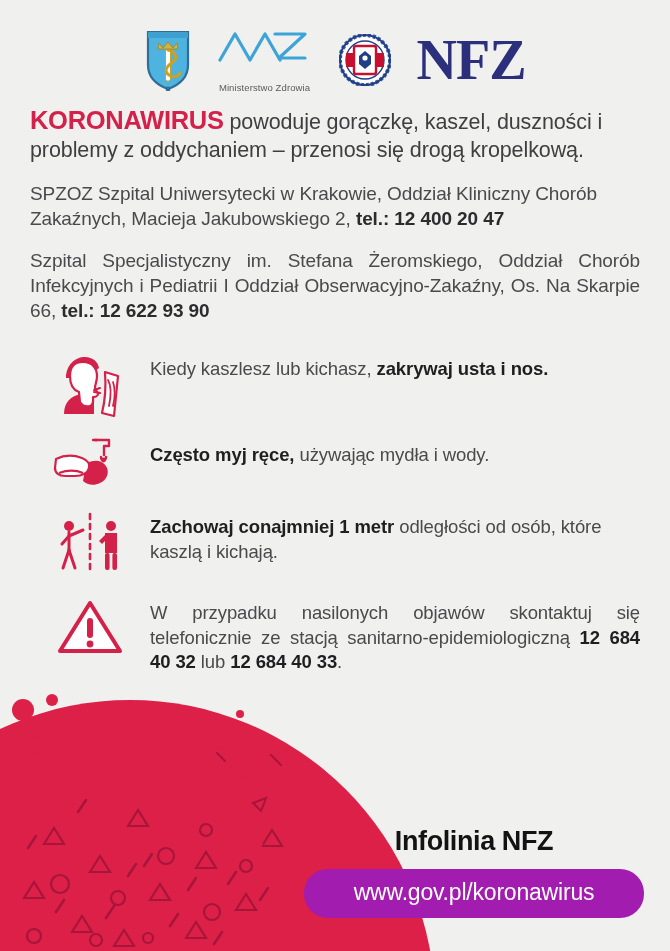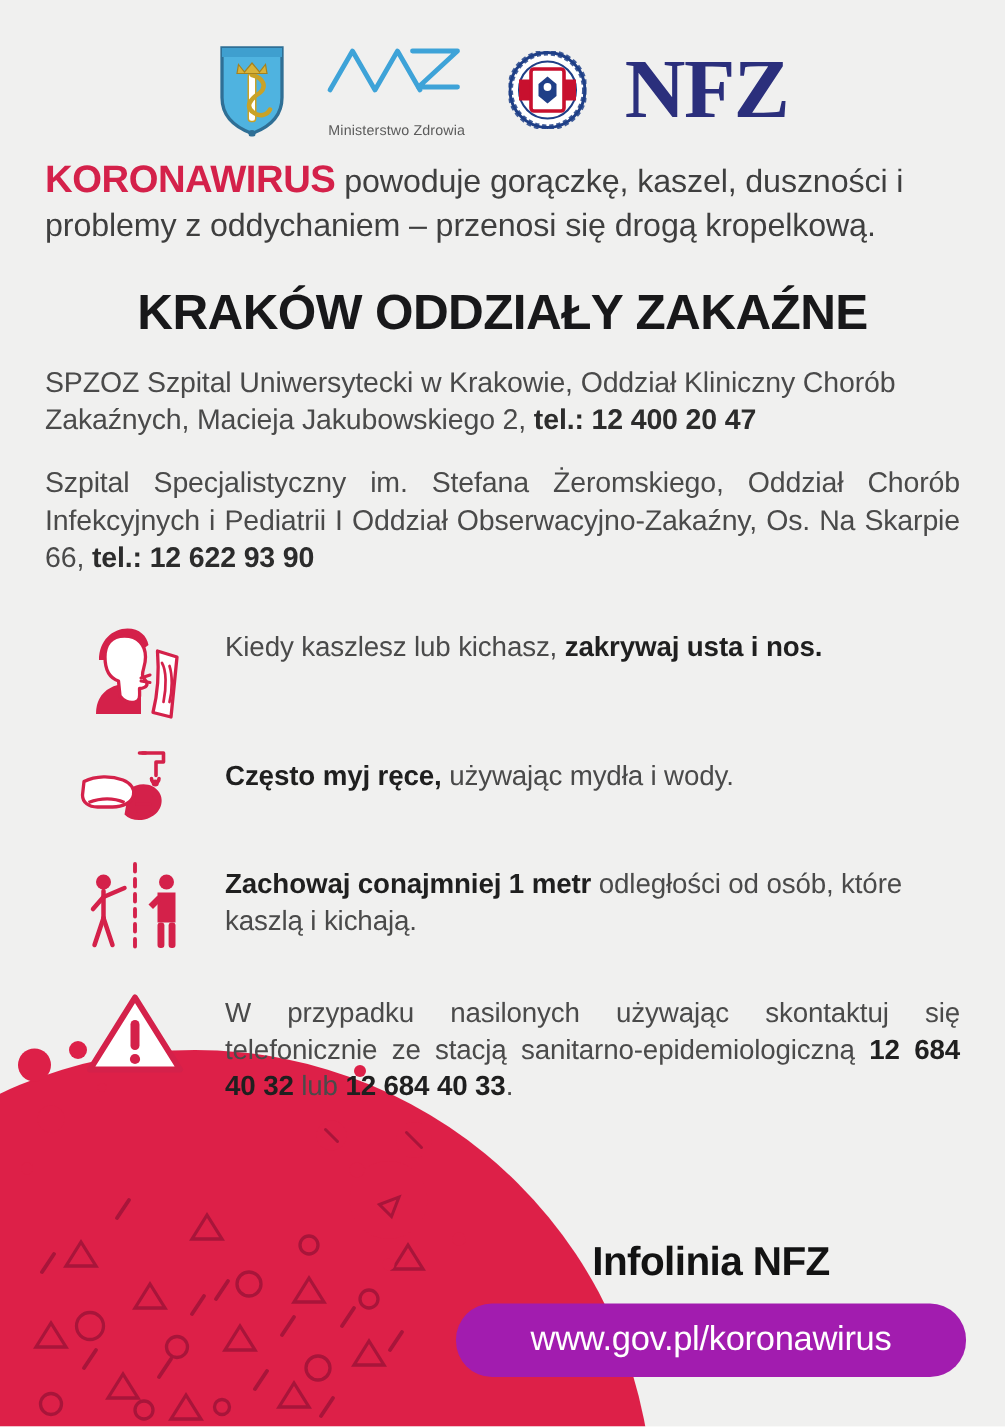--- a/index.html
+++ b/index.html
@@ -289,21 +289,20 @@
       <div class="nfz-word">NFZ</div>
     </div>
   </div>
 
   <div class="content">
 
     <div class="lede">
       <span class="kw">KORONAWIRUS</span><span> powoduje gorączkę, kaszel, duszności i problemy z oddychaniem – przenosi się drogą kropelkową.</span>
     </div>
 
-    <div class="city-title">KRAKÓW ODDZIAŁY ZAKAŹNE</div>
 
     <div class="addr">
       <span>SPZOZ Szpital Uniwersytecki w Krakowie, Oddział Kliniczny Chorób Zakaźnych, Macieja Jakubowskiego 2, </span><b>tel.: 12 400 20 47</b>
     </div>
 
     <div class="addr justify">
       <span>Szpital Specjalistyczny im. Stefana Żeromskiego, Oddział Chorób Infekcyjnych i Pediatrii I Oddział Obserwacyjno-Zakaźny, Os. Na Skarpie 66, </span><b>tel.: 12 622 93 90</b>
     </div>
 
     <div class="advice">
@@ -385,21 +384,21 @@
 
       <div class="advice-row row-xtall">
         <div class="advice-icon">
           <svg width="70" height="60" viewBox="0 0 70 60" aria-hidden="true">
             <path d="M35 6 L65 54 H5 Z" fill="#ffffff" stroke="#d4214a" stroke-width="4" stroke-linejoin="round"></path>
             <rect x="32" y="21" width="6" height="20" rx="3" fill="#d4214a"></rect>
             <circle cx="35" cy="47" r="3.4" fill="#d4214a"></circle>
           </svg>
         </div>
         <div class="advice-text justify">
-          <span>W przypadku nasilonych używając skontaktuj się telefonicznie ze stacją sanitarno-epidemiologiczną </span><b>12 684 40 32</b><span> lub </span><b>12 684 40 33</b><span>.</span>
+          <span>W przypadku nasilonych objawów skontaktuj się telefonicznie ze stacją sanitarno-epidemiologiczną </span><b>12 684 40 32</b><span> lub </span><b>12 684 40 33</b><span>.</span>
         </div>
       </div>
 
     </div>
 
   </div>
 
   <div class="footer">
     <div class="infolinia-label">Infolinia NFZ</div>
     <div class="url-pill">www.gov.pl/koronawirus</div>

